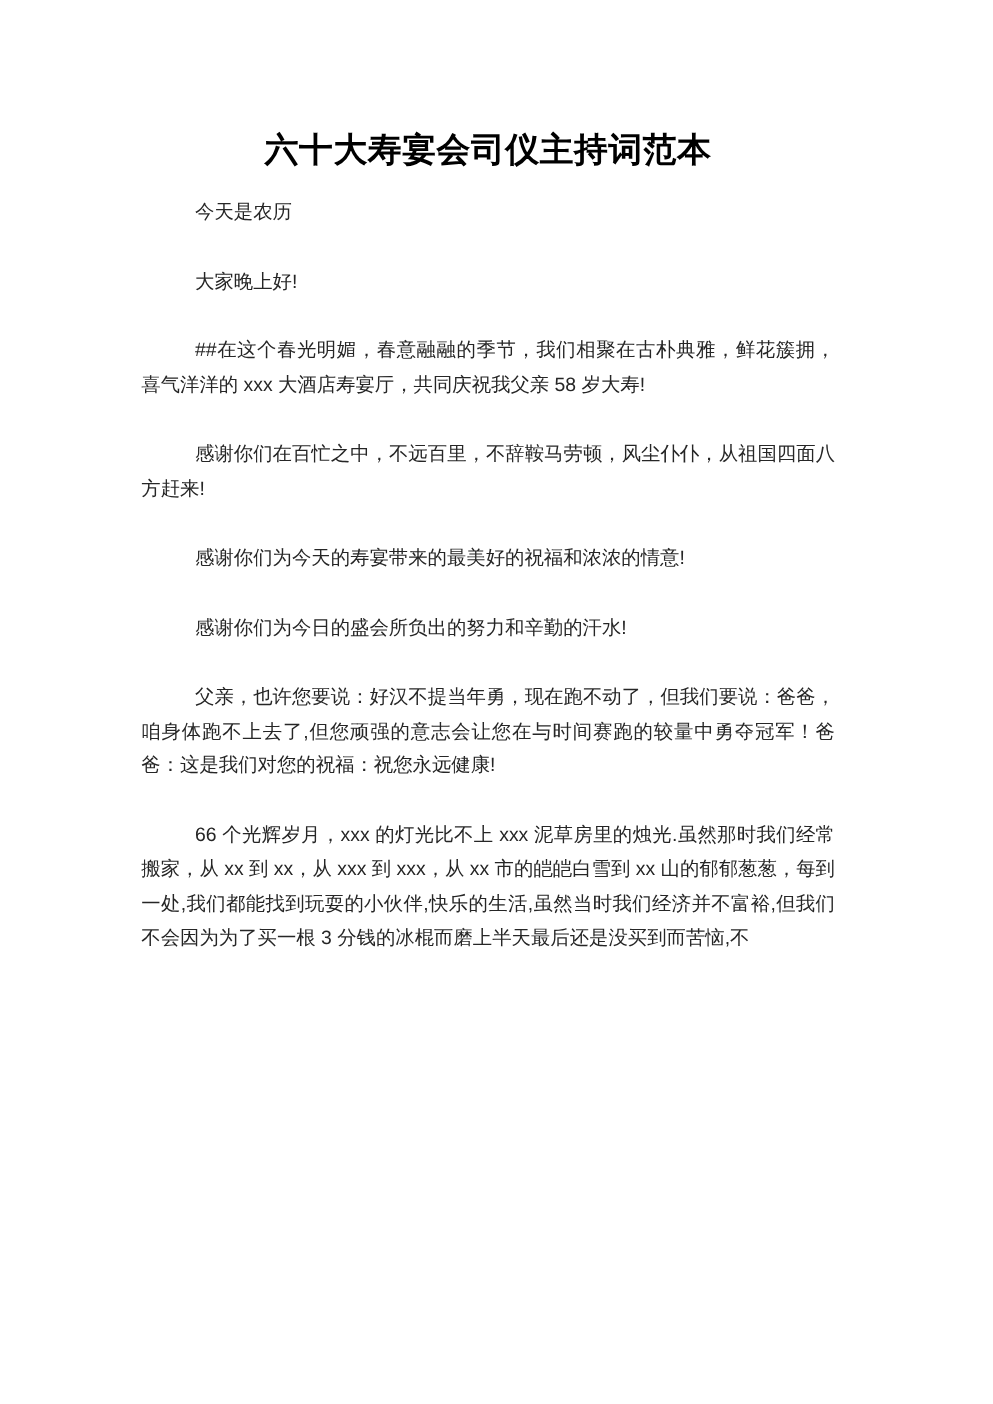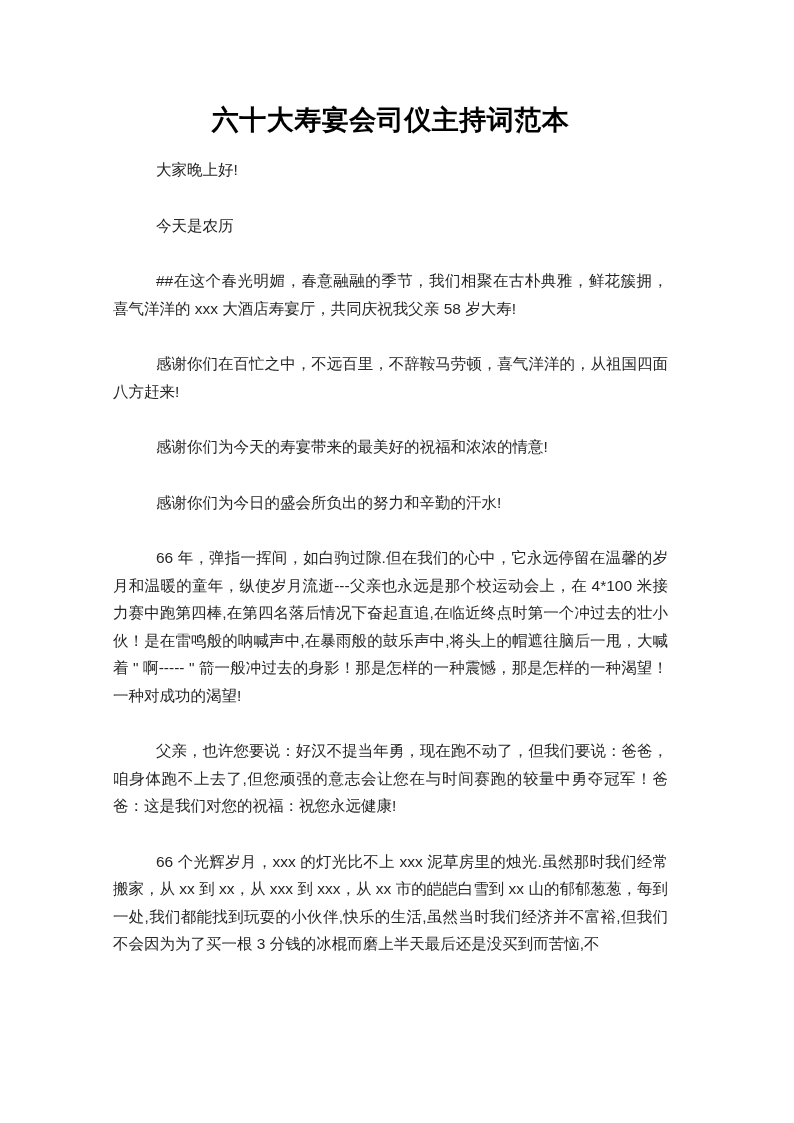--- a/index.html
+++ b/index.html
@@ -40,23 +40,22 @@
     word-break: break-all;
     color: #262626;
   }
 </style>
 </head>
 <body>
 
 <div class="page">
   <h1 class="doc-title">六十大寿宴会司仪主持词范本</h1>
   <div class="doc-body">
+      <p class="para">今天是农历</p>
       <p class="para">大家晚上好!</p>
-      <p class="para">今天是农历</p>
       <p class="para">##在这个春光明媚，春意融融的季节，我们相聚在古朴典雅，鲜花簇拥，喜气洋洋的 xxx 大酒店寿宴厅，共同庆祝我父亲 58 岁大寿!</p>
-      <p class="para">感谢你们在百忙之中，不远百里，不辞鞍马劳顿，喜气洋洋的，从祖国四面八方赶来!</p>
+      <p class="para">感谢你们在百忙之中，不远百里，不辞鞍马劳顿，风尘仆仆，从祖国四面八方赶来!</p>
       <p class="para">感谢你们为今天的寿宴带来的最美好的祝福和浓浓的情意!</p>
       <p class="para">感谢你们为今日的盛会所负出的努力和辛勤的汗水!</p>
-      <p class="para">66 年，弹指一挥间，如白驹过隙.但在我们的心中，它永远停留在温馨的岁月和温暖的童年，纵使岁月流逝---父亲也永远是那个校运动会上，在 4*100 米接力赛中跑第四棒,在第四名落后情况下奋起直追,在临近终点时第一个冲过去的壮小伙！是在雷鸣般的呐喊声中,在暴雨般的鼓乐声中,将头上的帽遮往脑后一甩，大喊着 " 啊----- " 箭一般冲过去的身影！那是怎样的一种震憾，那是怎样的一种渴望！一种对成功的渴望!</p>
       <p class="para">父亲，也许您要说：好汉不提当年勇，现在跑不动了，但我们要说：爸爸，咱身体跑不上去了,但您顽强的意志会让您在与时间赛跑的较量中勇夺冠军！爸爸：这是我们对您的祝福：祝您永远健康!</p>
       <p class="para">66 个光辉岁月，xxx 的灯光比不上 xxx 泥草房里的烛光.虽然那时我们经常搬家，从 xx 到 xx，从 xxx 到 xxx，从 xx 市的皑皑白雪到 xx 山的郁郁葱葱，每到一处,我们都能找到玩耍的小伙伴,快乐的生活,虽然当时我们经济并不富裕,但我们不会因为为了买一根 3 分钱的冰棍而磨上半天最后还是没买到而苦恼,不</p>
     </div>
 </div>
 
 </body></html>

